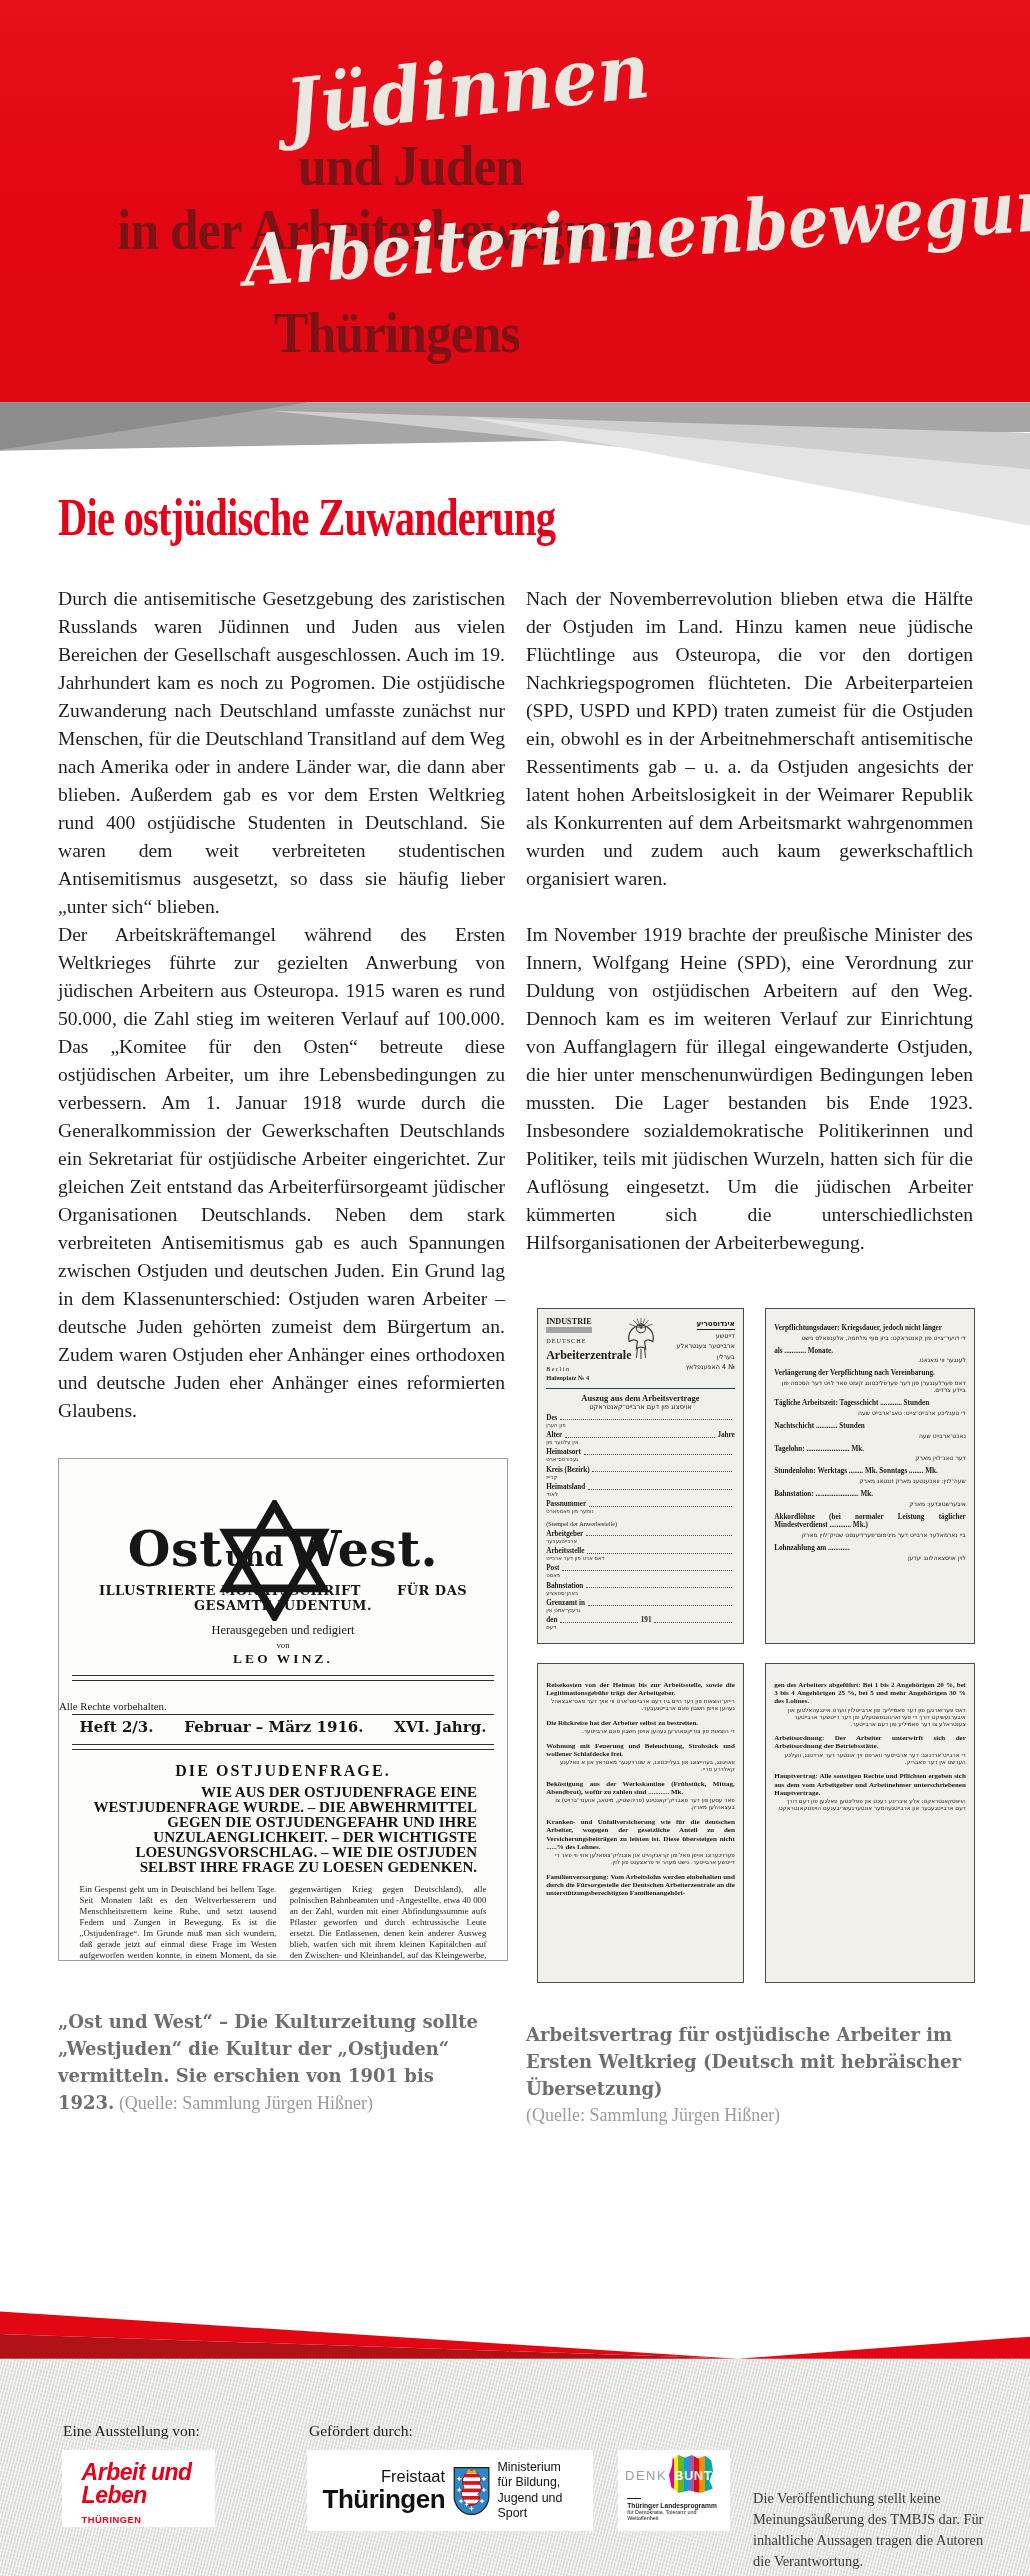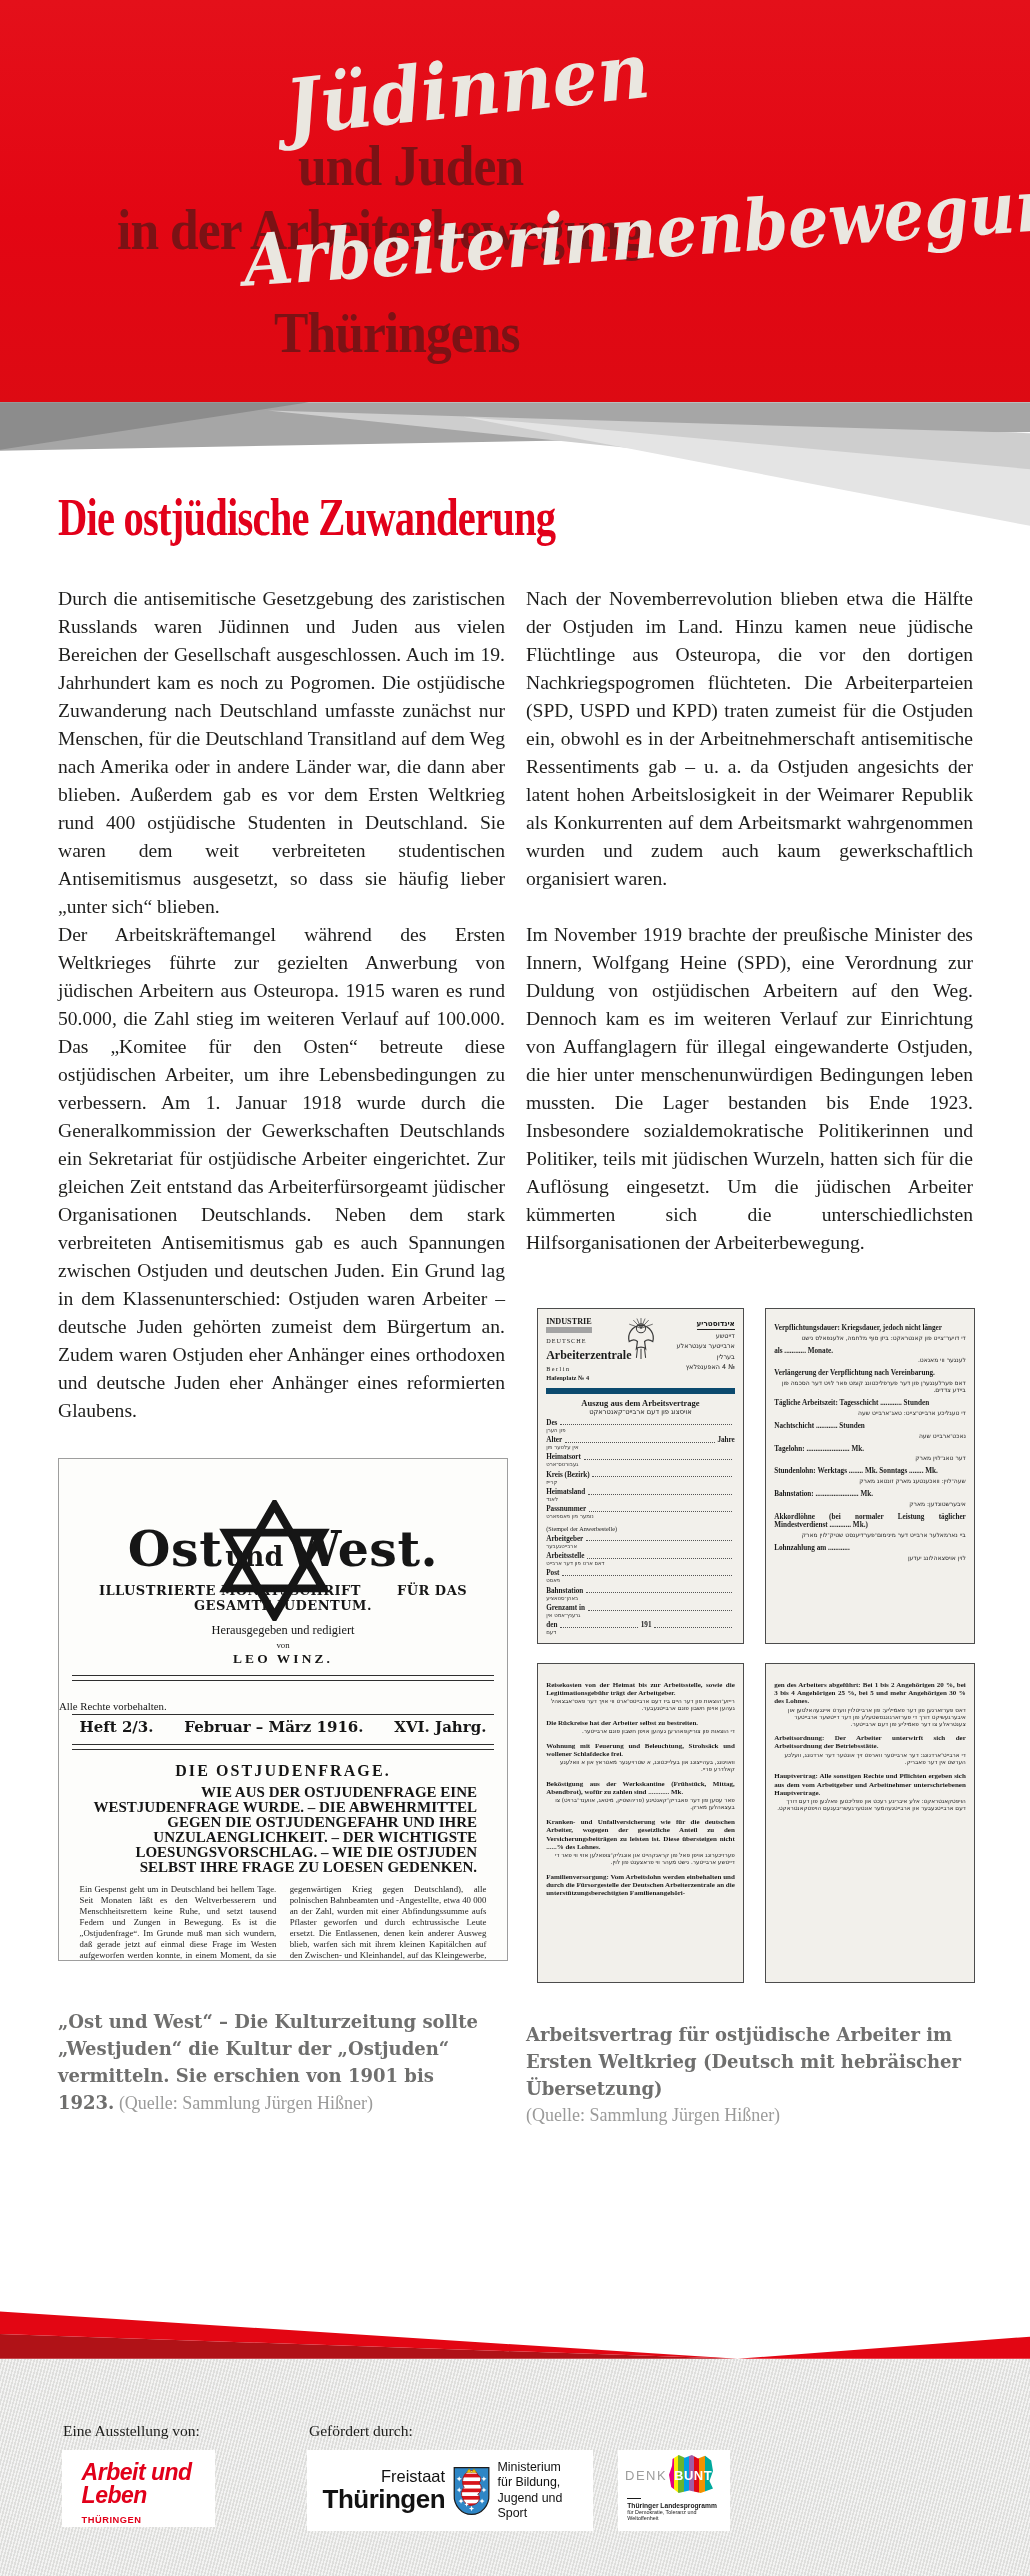--- a/index.html
+++ b/index.html
@@ -78,21 +78,21 @@
   .d1g{width:68px;}
   .d1h{width:68px;text-align:right;direction:rtl;font-family:"DejaVu Sans",sans-serif;}
   .d1g .l1{font-size:8.2px;font-weight:700;border-bottom:6px solid #a3a3a3;display:inline-block;padding-bottom:1px;}
   .d1g .l2{font-size:6.2px;letter-spacing:1px;margin-top:4.1px;}
   .d1g .l3{font-size:12px;font-weight:700;margin-top:4px;}
   .d1g .l4{font-size:6.2px;letter-spacing:1.5px;margin-top:2.1px;}
   .d1g .l5{font-size:6.4px;font-weight:700;margin-top:2.1px;}
   .d1h .l1{font-size:7.2px;font-weight:700;border-bottom:1px solid #222;display:inline-block;padding-bottom:1px;}
   .d1h div{margin-top:2.1px;font-size:6.4px;}
   .d1title{margin-top:6.2px;text-align:center;font-weight:700;font-size:8.5px;
-           border-top:6px solid #0c4a6e;padding-top:4.1px;}
+           border-top:1px solid #0c4a6e;padding-top:4.1px;}
   .d1title-he{text-align:center;font-size:6.7px;font-family:"DejaVu Sans",sans-serif;direction:rtl;}
   .field{display:flex;align-items:flex-end;margin-top:3.1px;font-size:7.2px;font-weight:700;}
   .field .dots{flex:1;border-bottom:0.8px dotted #555;margin:0 2.6px 1.5px;}
   .field-he{font-size:5.4px;color:#333;font-family:"DejaVu Sans",sans-serif;line-height:6.2px;}
   .stamp{margin-top:5.2px;font-size:6.2px;color:#222;}
   .d-row{margin-top:5.7px;}
   .d-de{font-size:7.2px;font-weight:700;text-align:justify;line-height:8.8px;}
   .d-he{font-size:6px;font-family:"DejaVu Sans",sans-serif;direction:rtl;text-align:right;
         line-height:7.2px;margin-top:1px;color:#222;}
   .dpar{margin-top:6.7px;}
@@ -460,15 +460,16 @@
     <div class="db-logo">
       <div class="db-stripes"></div>
       <div class="db-denk">DENK</div>
       <div class="db-bunt">BUNT</div>
     </div>
     <div class="db-line"></div>
     <div class="db-sub1">Thüringer Landesprogramm</div>
     <div class="db-sub2">für Demokratie, Toleranz und Weltoffenheit</div>
   </div>
 
+  <div class="disclaimer">Die Veröffentlichung stellt keine Meinungsäußerung des TMBJS dar. Für inhaltliche Aussagen tragen die Autoren die Verantwortung.</div>
 
 </div>
 
 
 </body></html>

